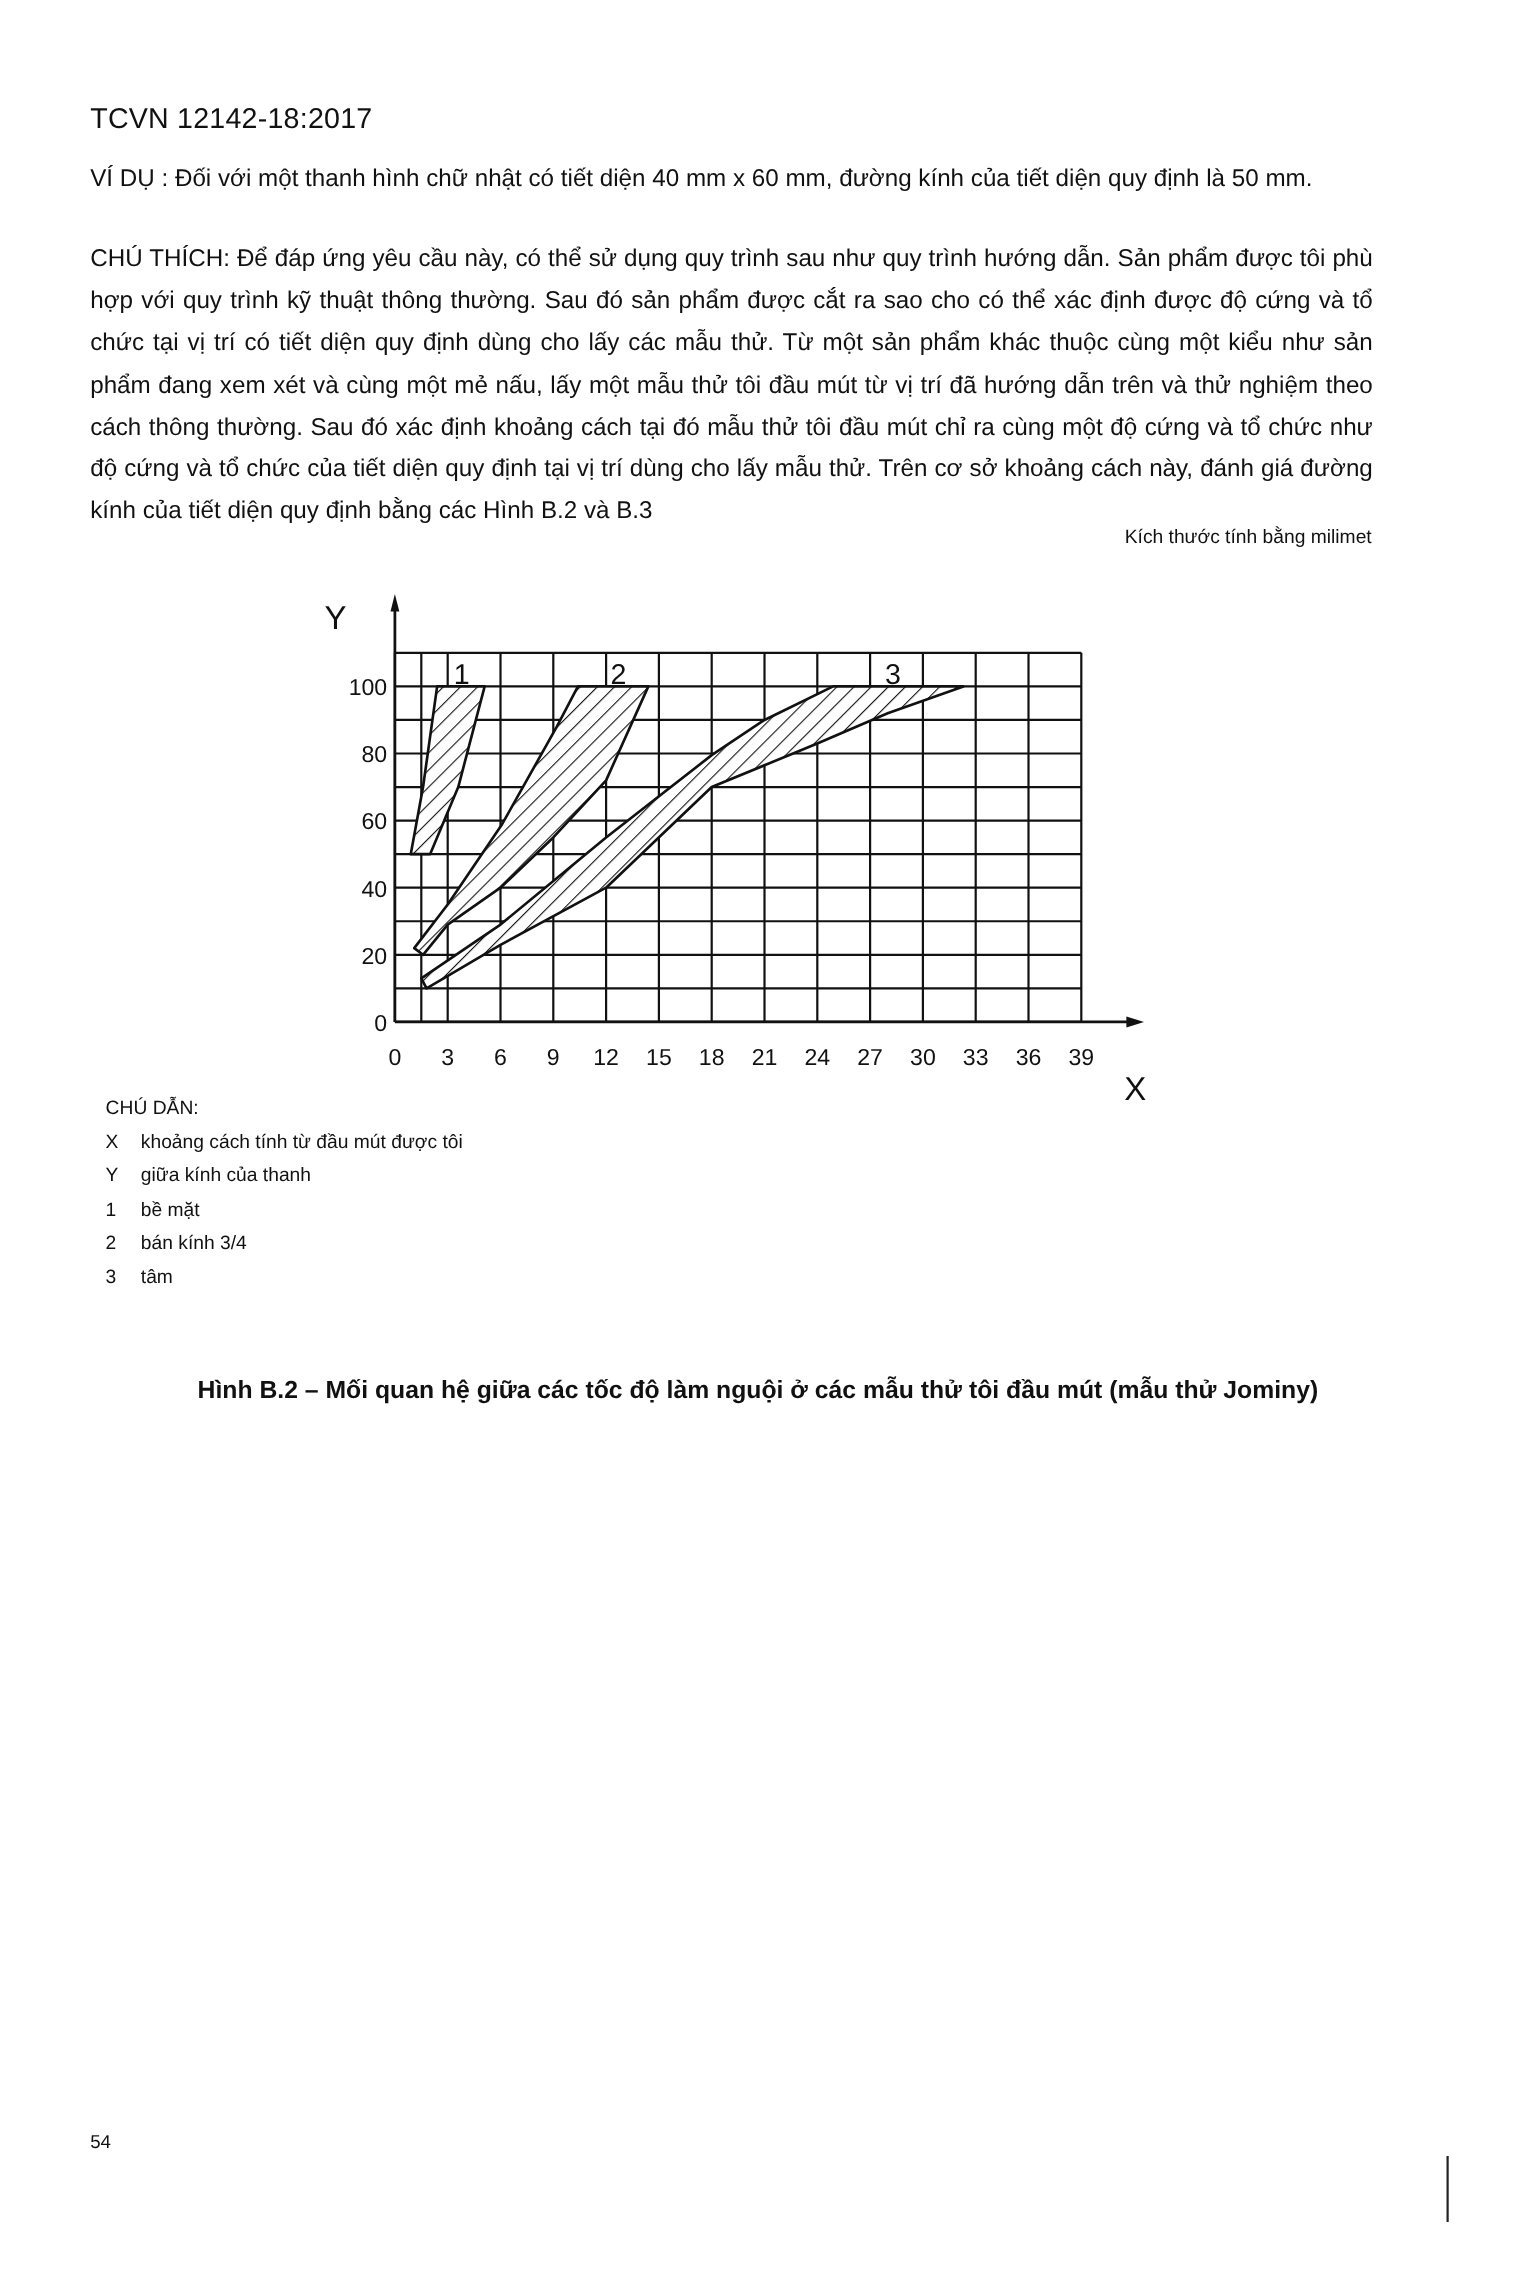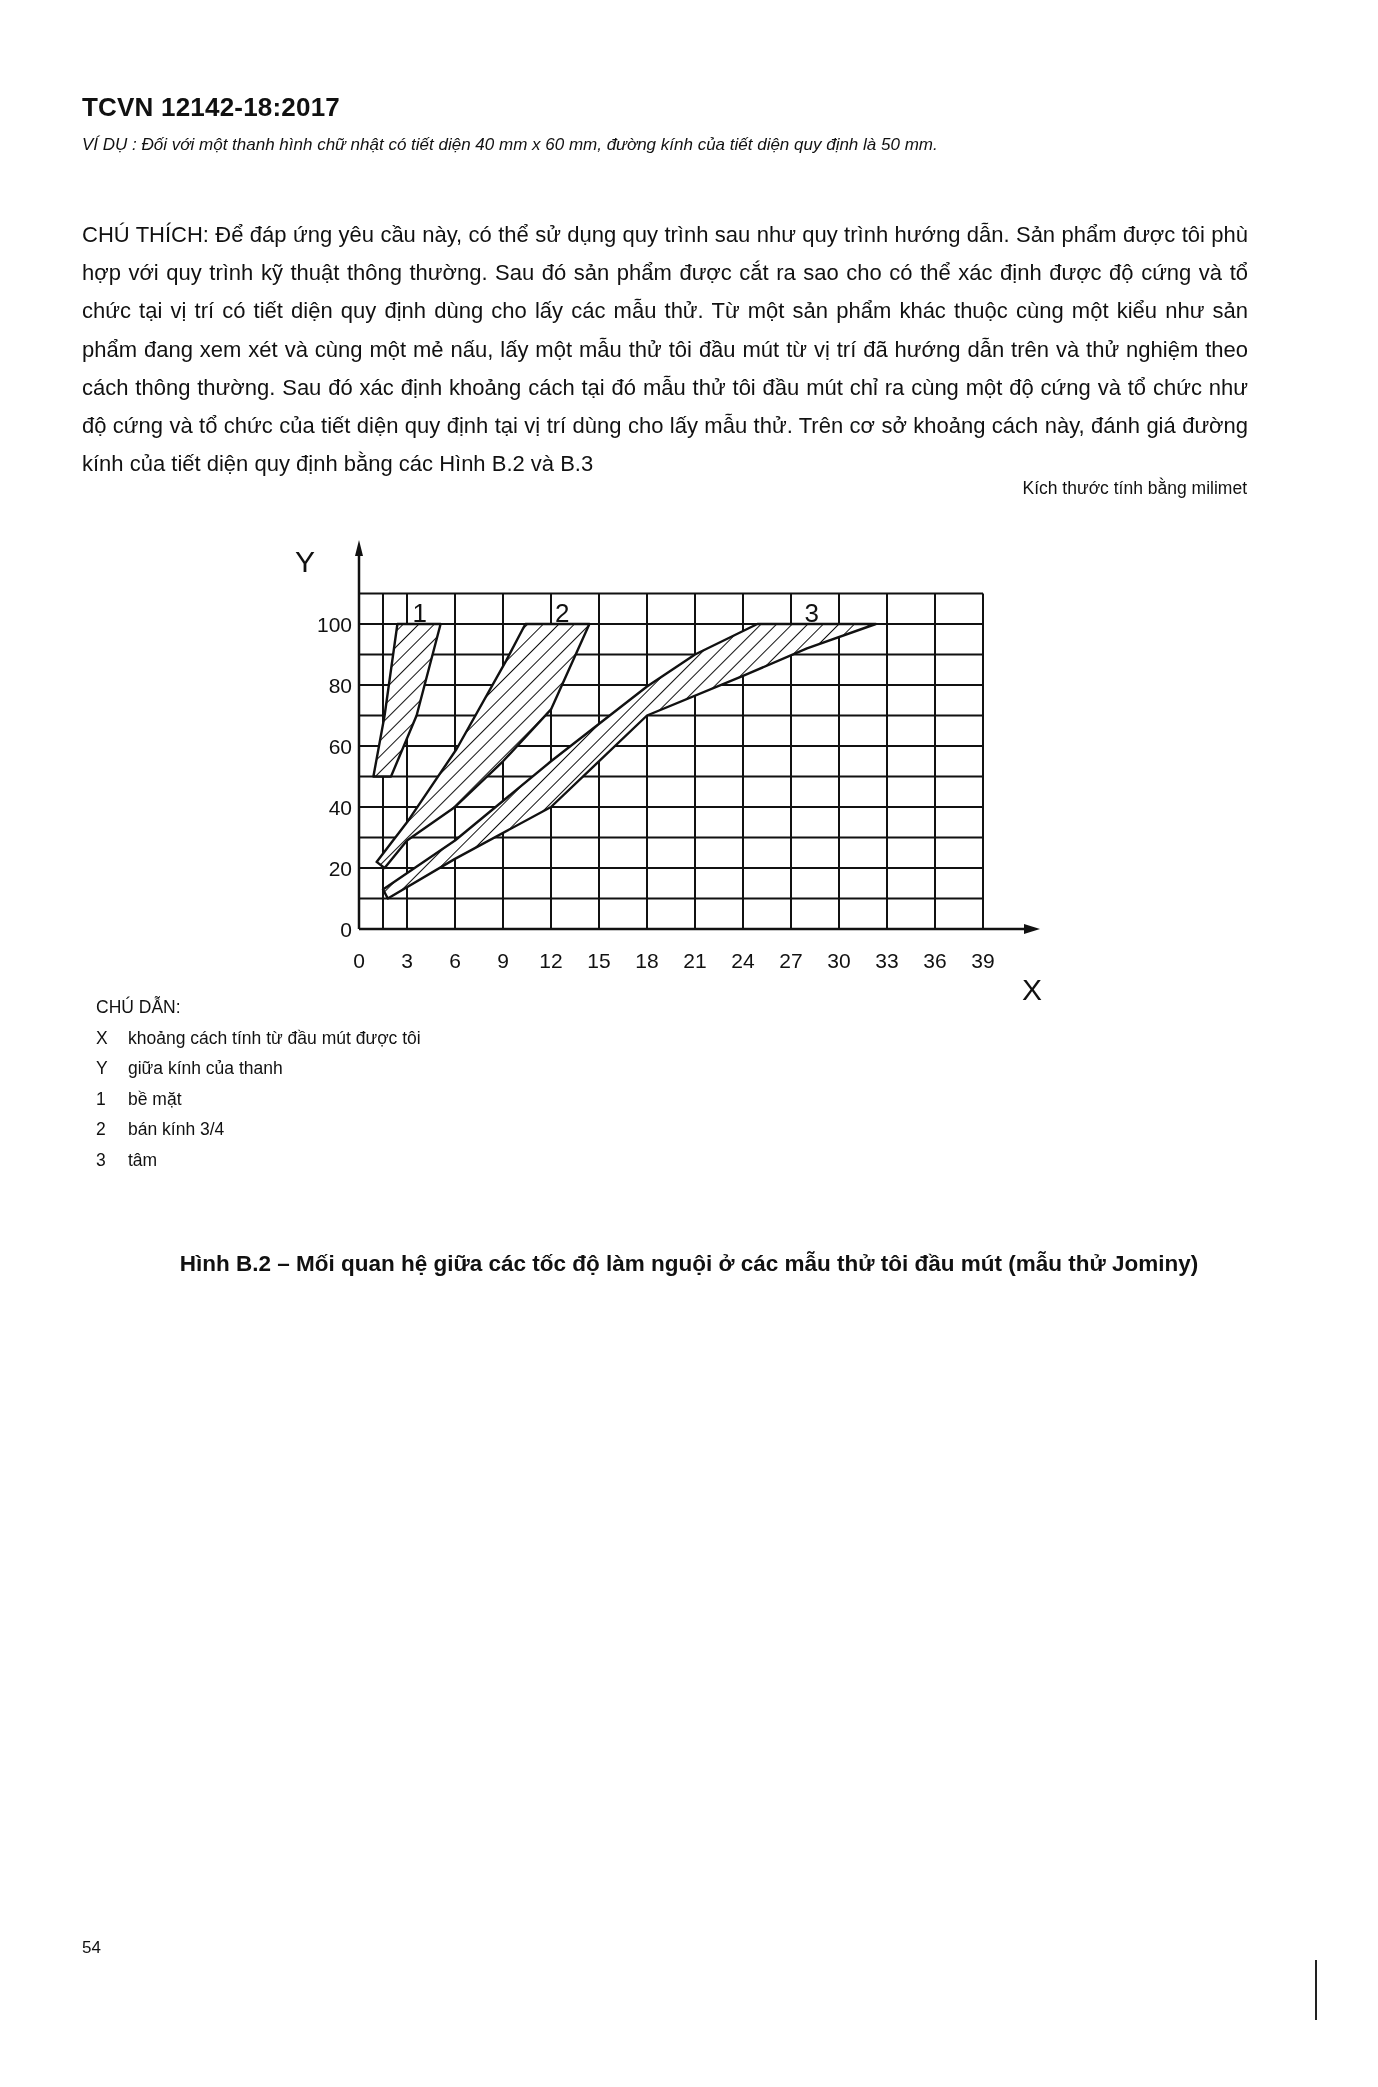--- a/index.html
+++ b/index.html
@@ -1,22 +1,22 @@
 <!DOCTYPE html>
 <html><head>
 <meta charset="utf-8">
 <style>
   html, body { margin: 0; padding: 0; background: #ffffff; }
   body {
     width: 1378px; height: 2087px; position: relative; overflow: hidden;
     font-family: "Liberation Sans", "DejaVu Sans", sans-serif; color: #111;
   }
   .abs { position: absolute; }
-  .std-title { left: 82px; top: 92px; font-size: 26px; font-weight: bold; letter-spacing: 0.2px; }
-  .example { left: 82px; top: 133px; width: 1170px; font-size: 17px; line-height: 24px; font-style: italic; }
+  .std-title { left: 82px; top: 92px; font-size: 26px; font-weight: normal; letter-spacing: 0.2px; }
+  .example { left: 82px; top: 150px; width: 1170px; font-size: 22px; line-height: 24px; }
   .note { left: 82px; top: 216px; width: 1166px; font-size: 22px; line-height: 38.2px; text-align: justify; }
   .units { right: 131px; top: 478px; font-size: 17.5px; text-align: center; }
   .chart { left: 0; top: 0; width: 1378px; height: 2087px; pointer-events: none; }
   .chart svg { position: absolute; left: 0; top: 0; }
   .legend { left: 96px; top: 992px; font-size: 17.5px; line-height: 30.5px; }
   .legend .row { display: flex; }
   .legend .k { width: 32px; }
   .caption { left: 0; width: 1378px; top: 1243px; font-size: 22.5px; font-weight: bold; line-height: 42px; text-align: center; }
   .page-num { left: 82px; top: 1938px; font-size: 17px; }
   .edge-mark { left: 1315px; top: 1960px; width: 2px; height: 60px; background: #222; }

